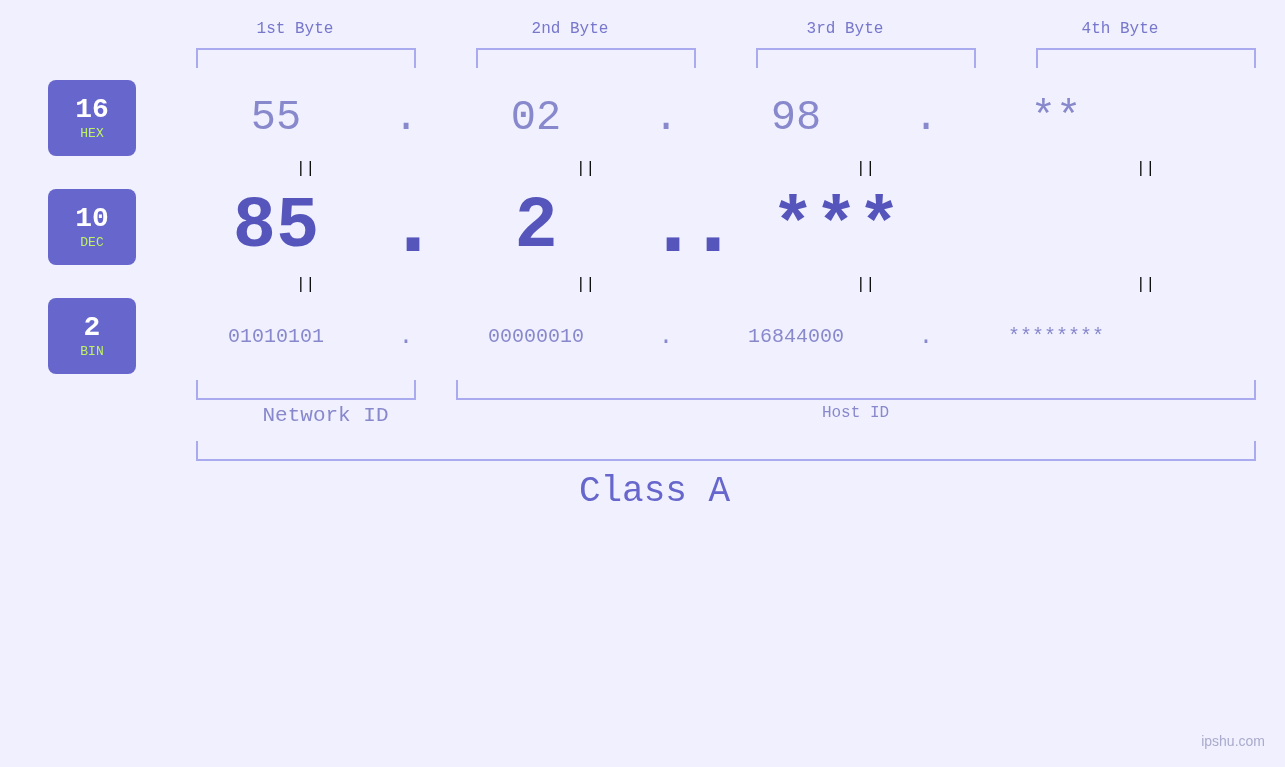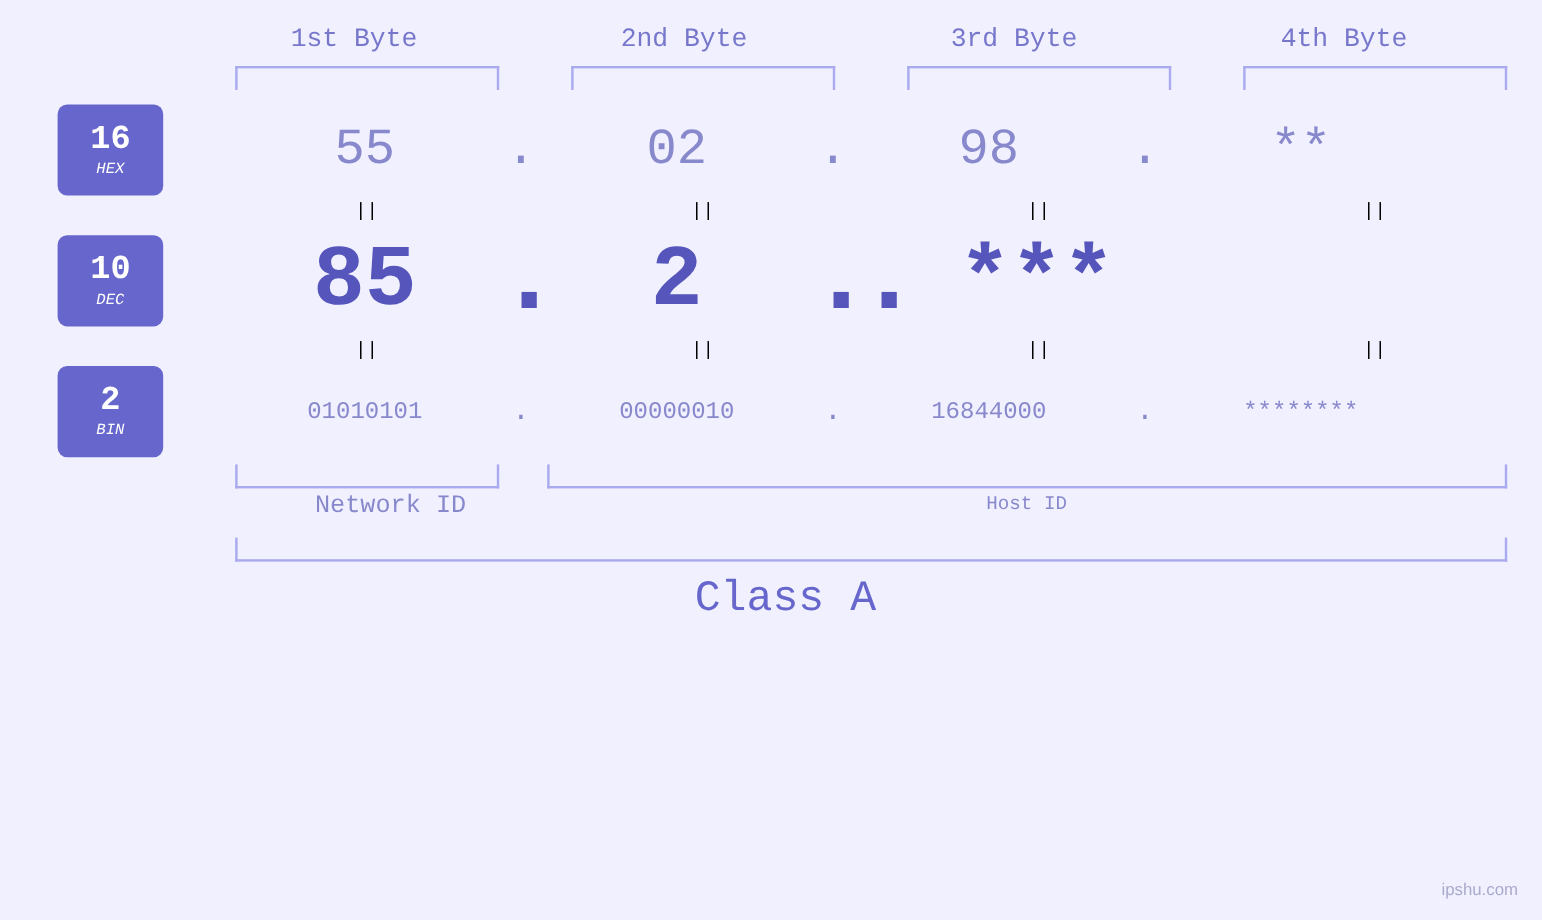--- a/index.html
+++ b/index.html
@@ -27,34 +27,33 @@
     .byte-headers {
       display: flex;
       width: 1100px;
       margin-left: 130px;
       justify-content: space-around;
       margin-bottom: 10px;
     }
 
     .byte-header {
       color: #7777cc;
-      font-size: 22px;
+      font-size: 16px;
       font-family: 'Courier New', Courier, monospace;
       width: 240px;
       text-align: center;
     }
 
     
     .data-row {
       display: flex;
       align-items: center;
       width: 1285px;
       margin-bottom: 0px;
       position: relative;
-      gap: 28px;
     }
 
     .label-box {
       width: 88px;
       height: 76px;
       background: #6666cc;
       border-radius: 8px;
       display: flex;
       flex-direction: column;
       align-items: center;
@@ -65,24 +64,23 @@
     }
 
     .label-num {
       color: white;
       font-size: 28px;
       font-weight: bold;
       line-height: 1;
     }
 
     .label-type {
-      color: #ffffff;
+      color: #bef264;
       font-size: 13px;
       margin-top: 2px;
-      font-style: italic;
     }
 
     .values-row {
       display: flex;
       align-items: center;
       flex: 1;
     }
 
     
     .hex-value {

